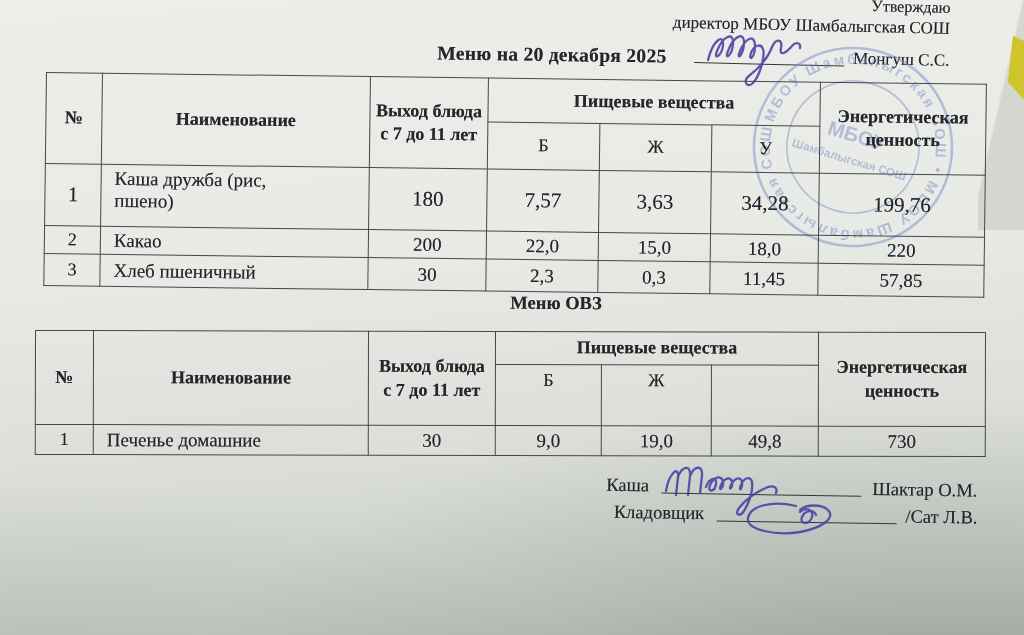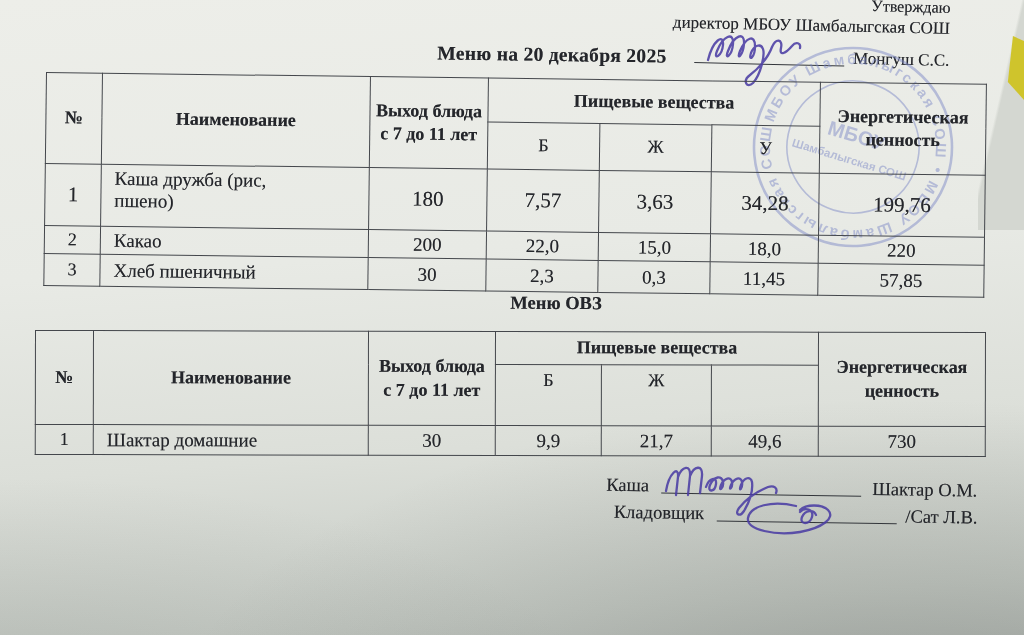--- a/index.html
+++ b/index.html
@@ -195,25 +195,25 @@
     <th colspan="3">Пищевые вещества</th>
     <th rowspan="2">Энергетическая ценность</th>
   </tr>
   <tr style="height:61px">
     <th class="sub" style="vertical-align:top; padding-top:4px;">Б</th>
     <th class="sub" style="vertical-align:top; padding-top:4px;">Ж</th>
     <th class="sub" style="vertical-align:top; padding-top:4px;"></th>
   </tr>
   <tr style="height:30px">
     <td class="num">1</td>
-    <td class="name">Шактар домашние</td>
+    <td class="name">Печенье домашние</td>
     <td class="val">30</td>
-    <td class="val">9,9</td>
-    <td class="val">21,7</td>
-    <td class="val">49,6</td>
+    <td class="val">9,0</td>
+    <td class="val">19,0</td>
+    <td class="val">49,8</td>
     <td class="val">730</td>
   </tr>
 </tbody>
   </table>
 
 <div class="sign-block text-soft">
   <div class="row">
     <span>Каша</span>
     <span class="u-line" style="width:200px; margin:0 6px 0 8px;"></span>
     <span>Шактар О.М.</span>

